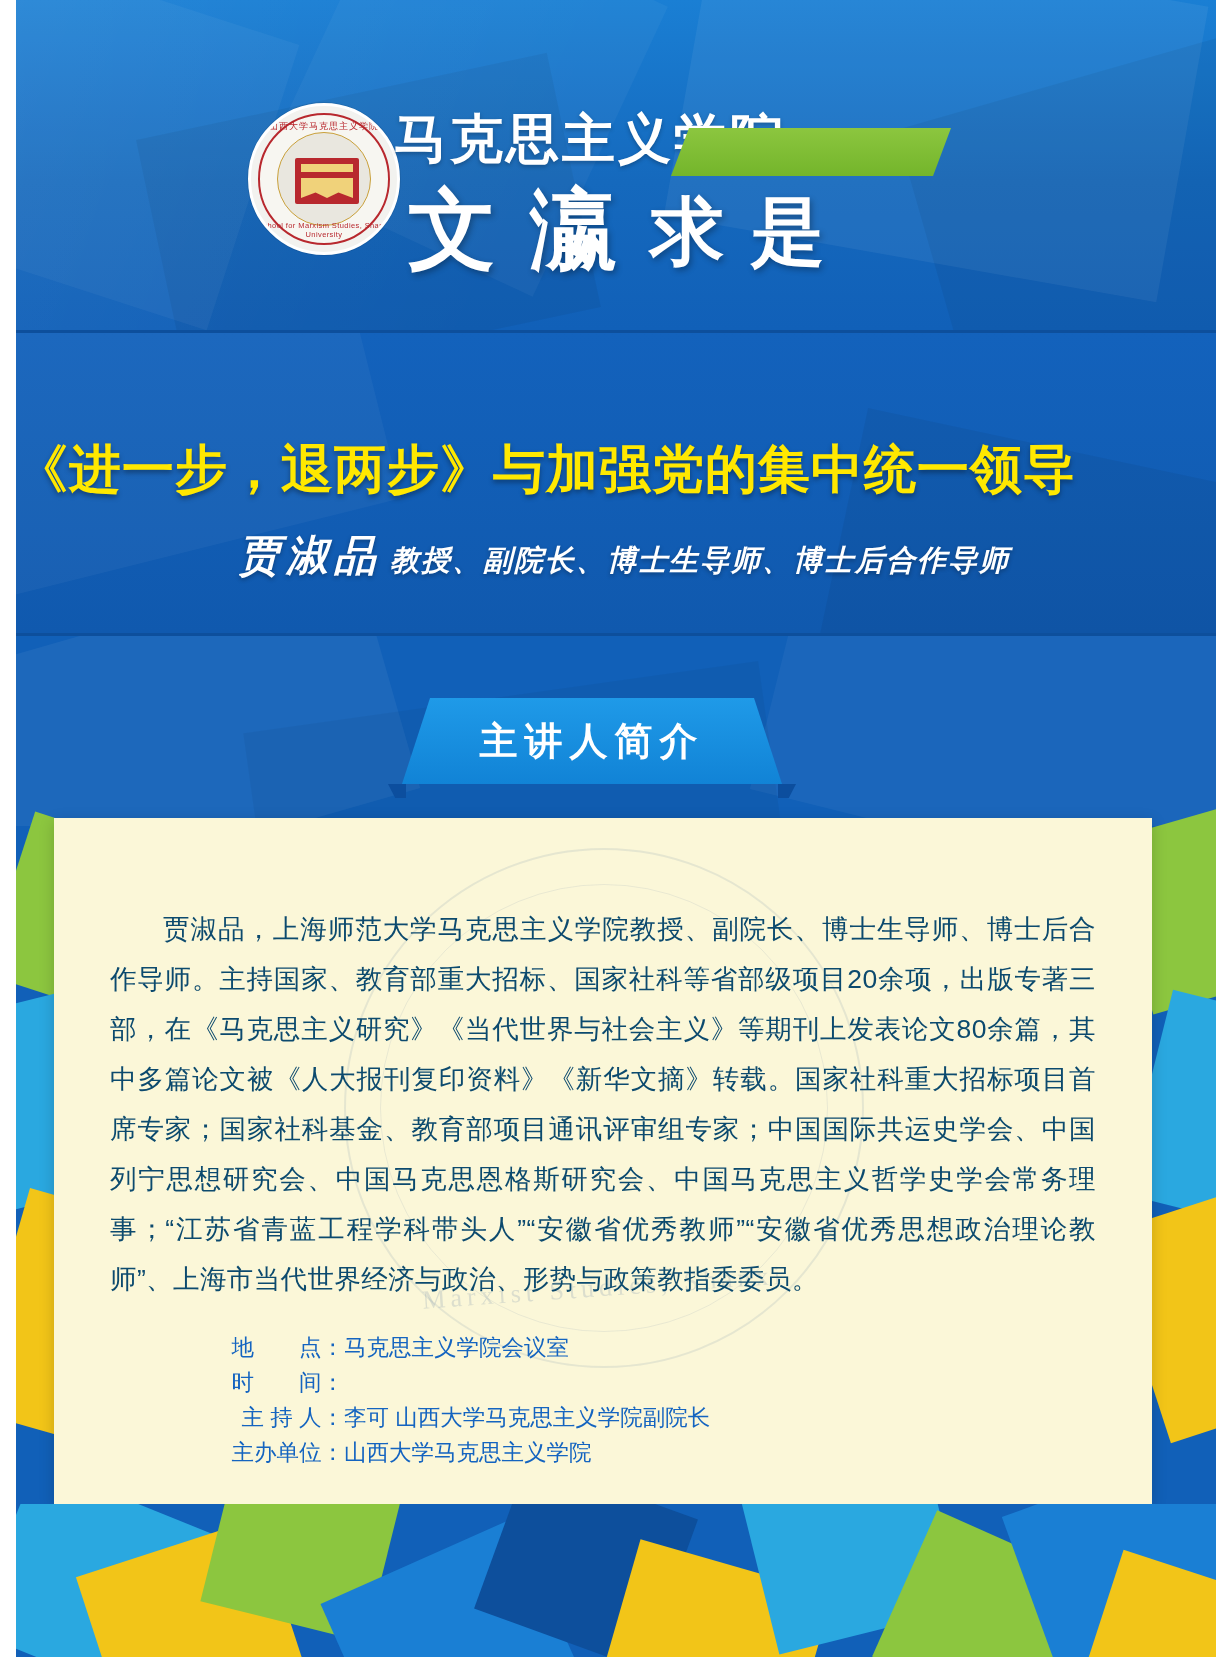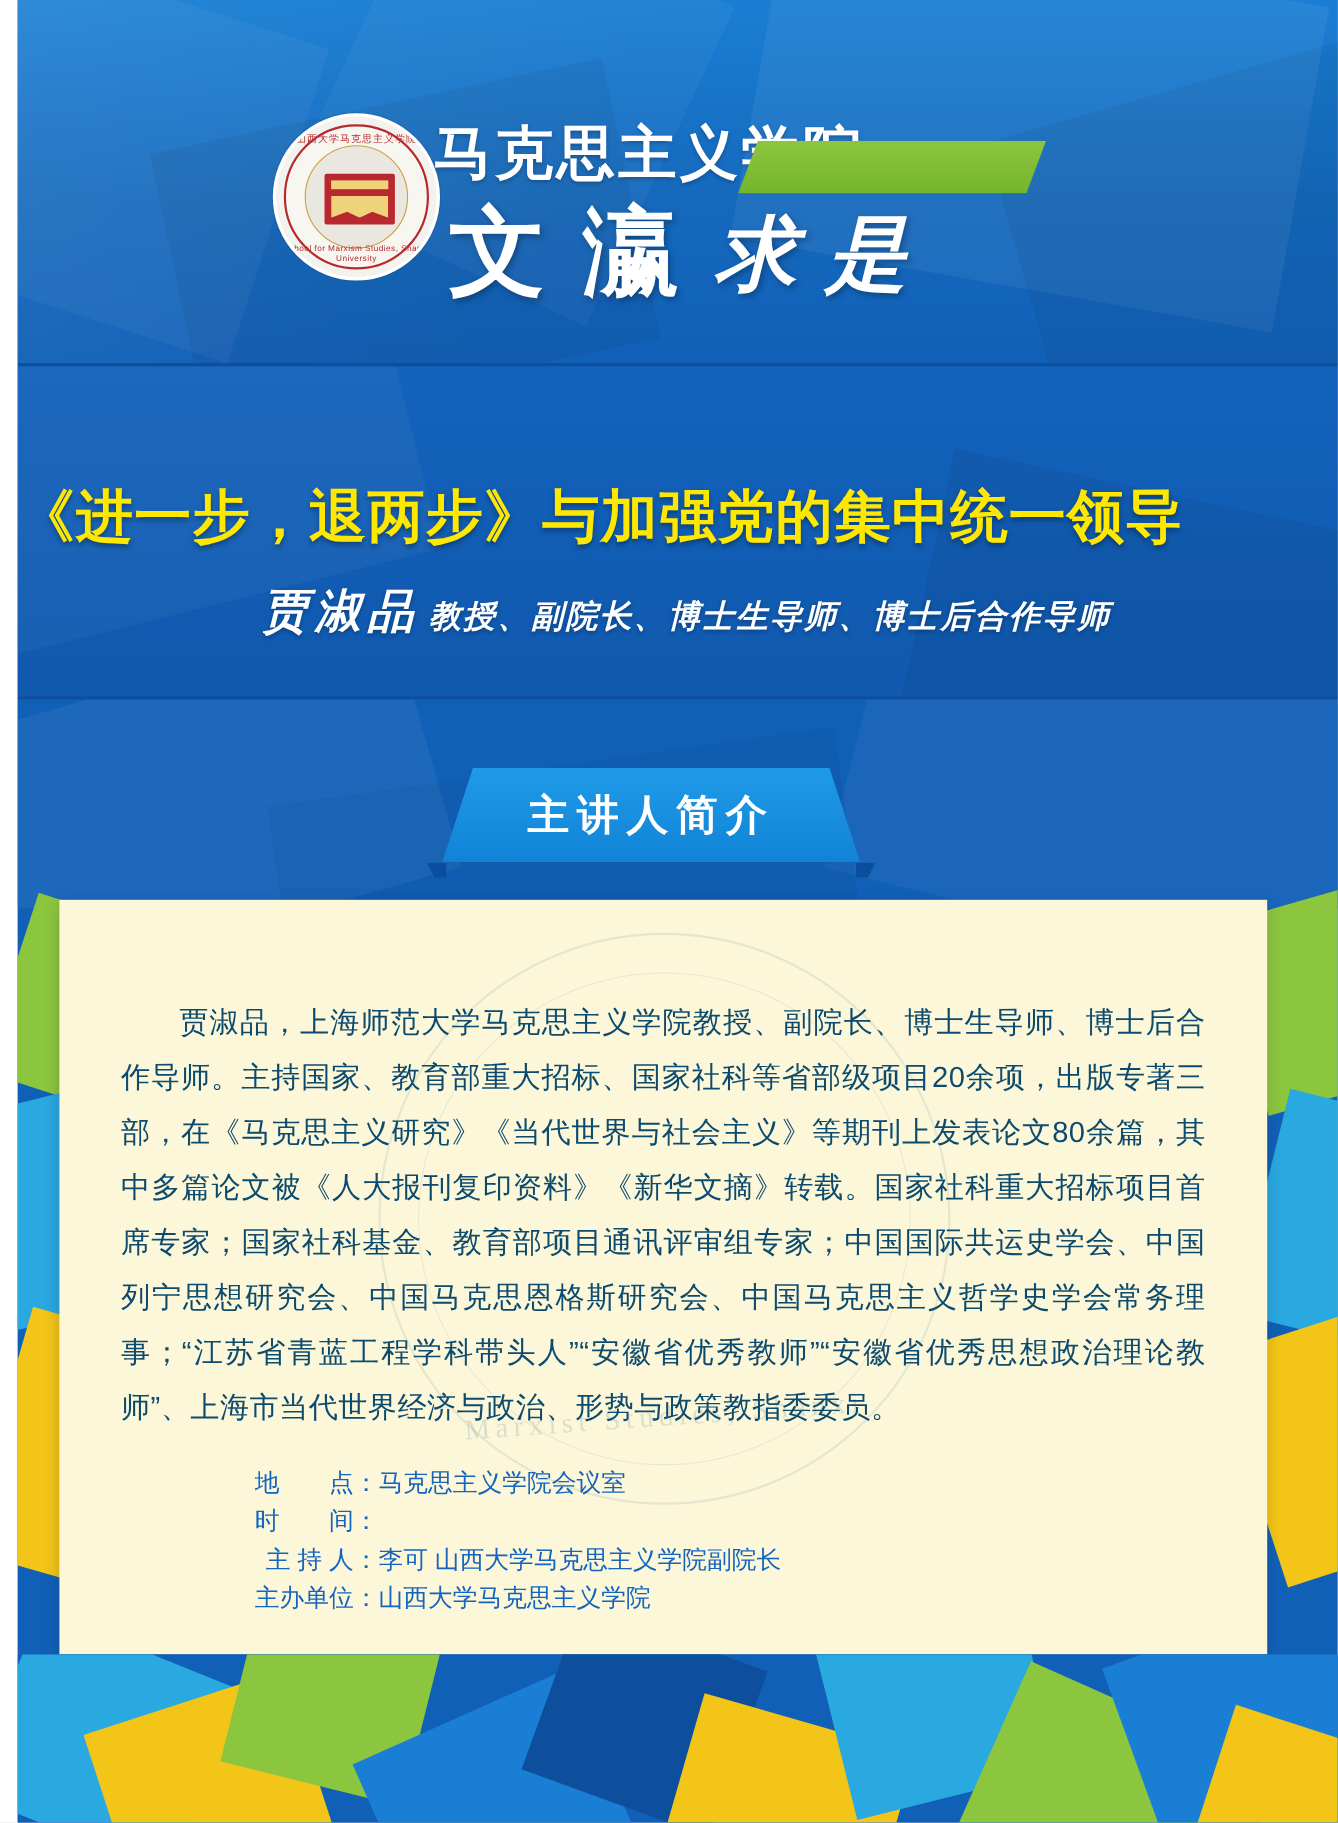--- a/index.html
+++ b/index.html
@@ -141,21 +141,20 @@
     text-shadow: 2px 3px 6px rgba(0,0,0,0.3);
     line-height: 1;
     white-space: nowrap;
   }
   .cal-2 {
     position: absolute;
     left: 540px; top: 103px;
     font-family: "Liberation Serif", serif;
     font-size: 74px;
     font-weight: bold;
-    font-style: italic;
     color: #ffffff;
     letter-spacing: 4px;
     text-shadow: 2px 3px 6px rgba(0,0,0,0.3);
     line-height: 1;
     white-space: nowrap;
   }
 
   
   .ribbon {
     position: absolute;

